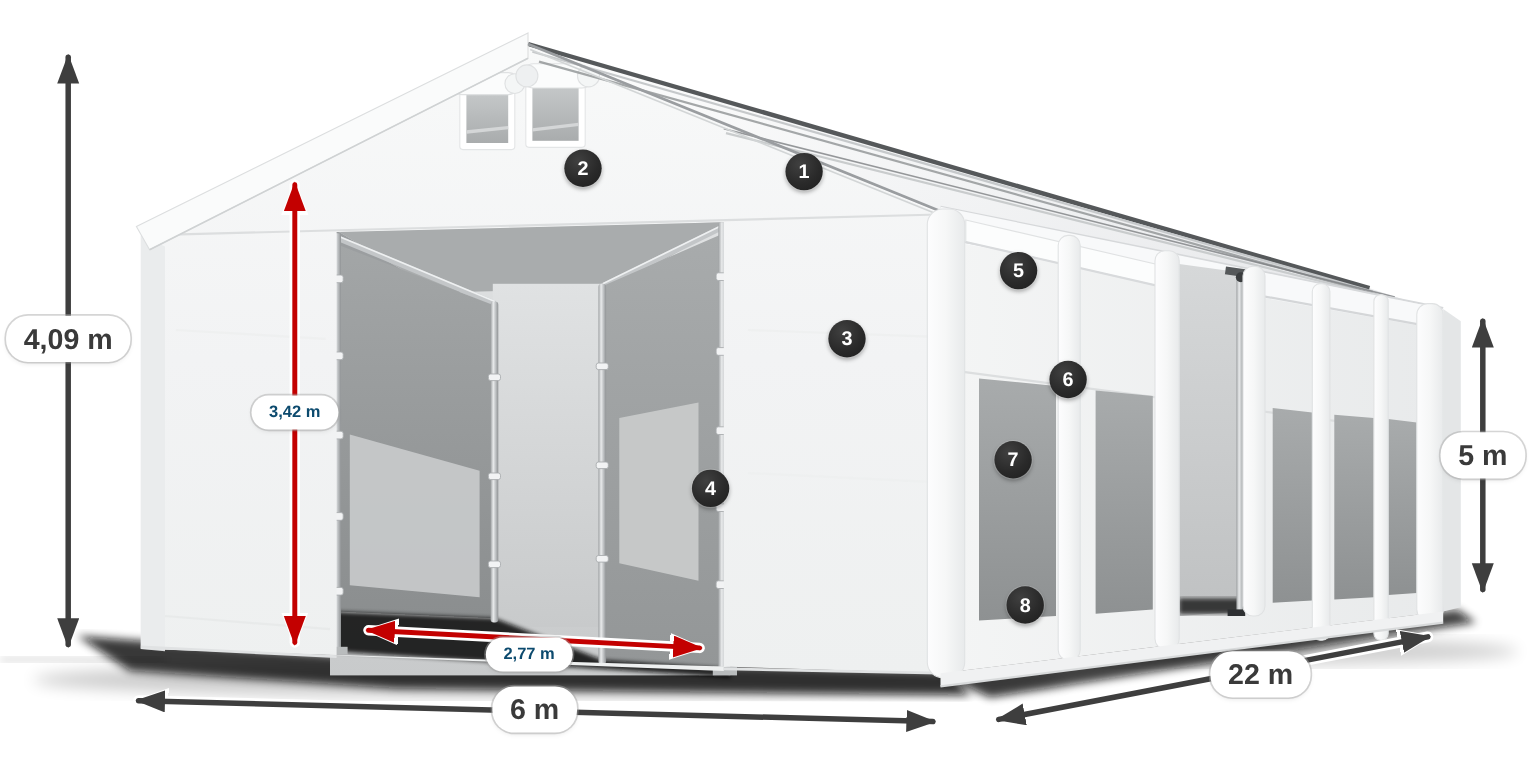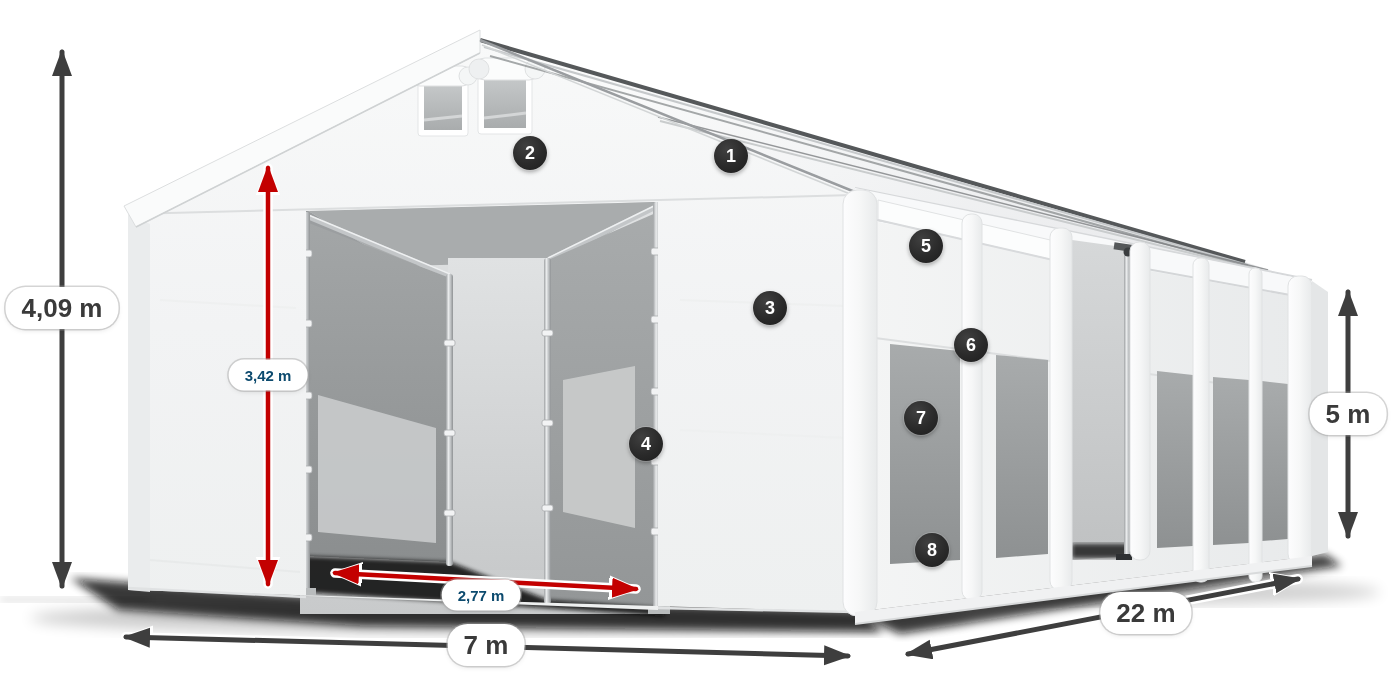--- a/index.html
+++ b/index.html
@@ -284,21 +284,21 @@
     <g>
       <line x1="1348" y1="292" x2="1348" y2="536" stroke="#ffffff" stroke-width="10" marker-start="url(#mHalo)" marker-end="url(#mHalo)"></line>
       <line x1="1348" y1="292" x2="1348" y2="536" stroke="#3e3e3e" stroke-width="5" marker-start="url(#mDark)" marker-end="url(#mDark)"></line>
     </g>
   </g>
 </svg>
 
 <div class="dim-label dim-dark" style="left:62px;top:308px;">4,09 m</div>
 <div class="dim-label dim-red" style="left:268px;top:375px;">3,42 m</div>
 <div class="dim-label dim-red" style="left:481px;top:578px;margin-top:17px;">2,77 m</div>
-<div class="dim-label dim-dark" style="left:486px;top:645px;">7 m</div>
+<div class="dim-label dim-dark" style="left:486px;top:645px;">6 m</div>
 <div class="dim-label dim-dark" style="left:1146px;top:613px;">22 m</div>
 <div class="dim-label dim-dark" style="left:1348px;top:414px;">5 m</div>
 
 <div class="badge" style="left:731px;top:156px;">1</div>
 <div class="badge" style="left:530px;top:153px;">2</div>
 <div class="badge" style="left:770px;top:308px;">3</div>
 <div class="badge" style="left:646px;top:444px;">4</div>
 <div class="badge" style="left:926px;top:246px;">5</div>
 <div class="badge" style="left:971px;top:345px;">6</div>
 <div class="badge" style="left:921px;top:418px;">7</div>

